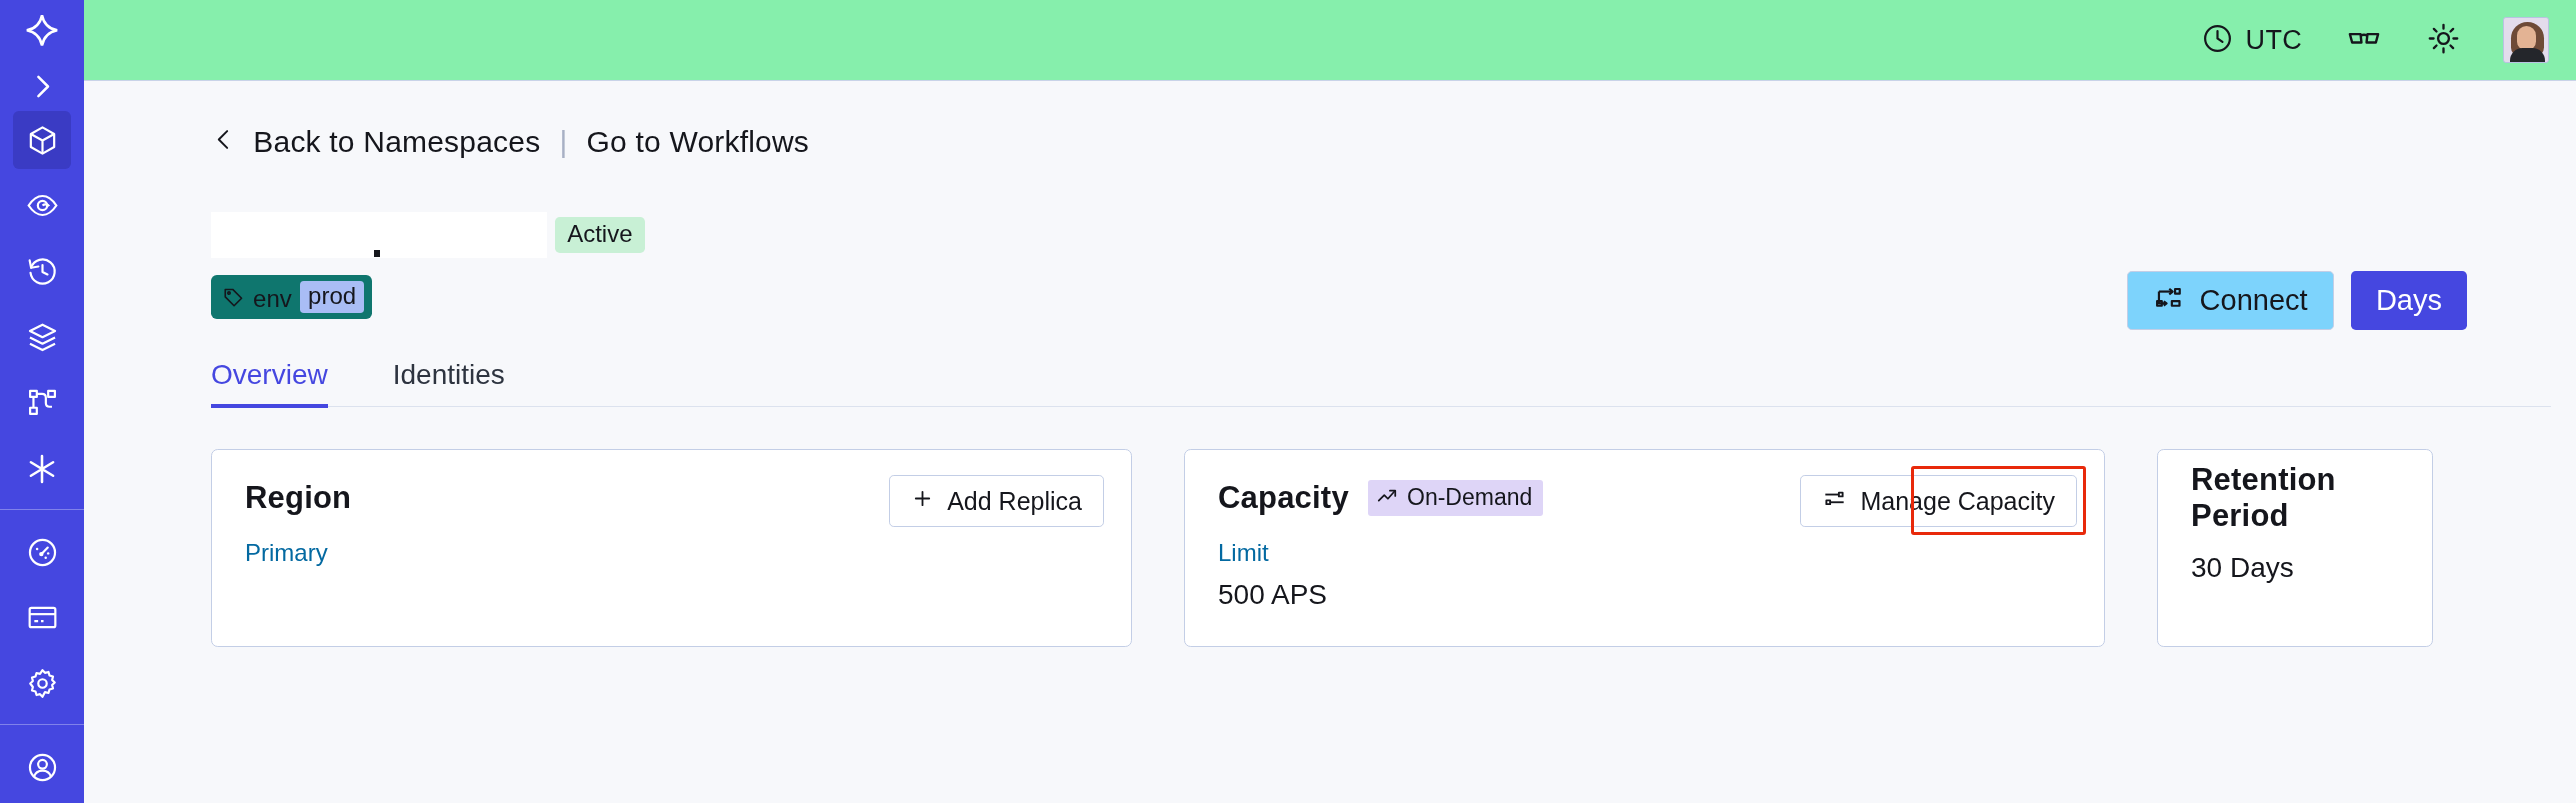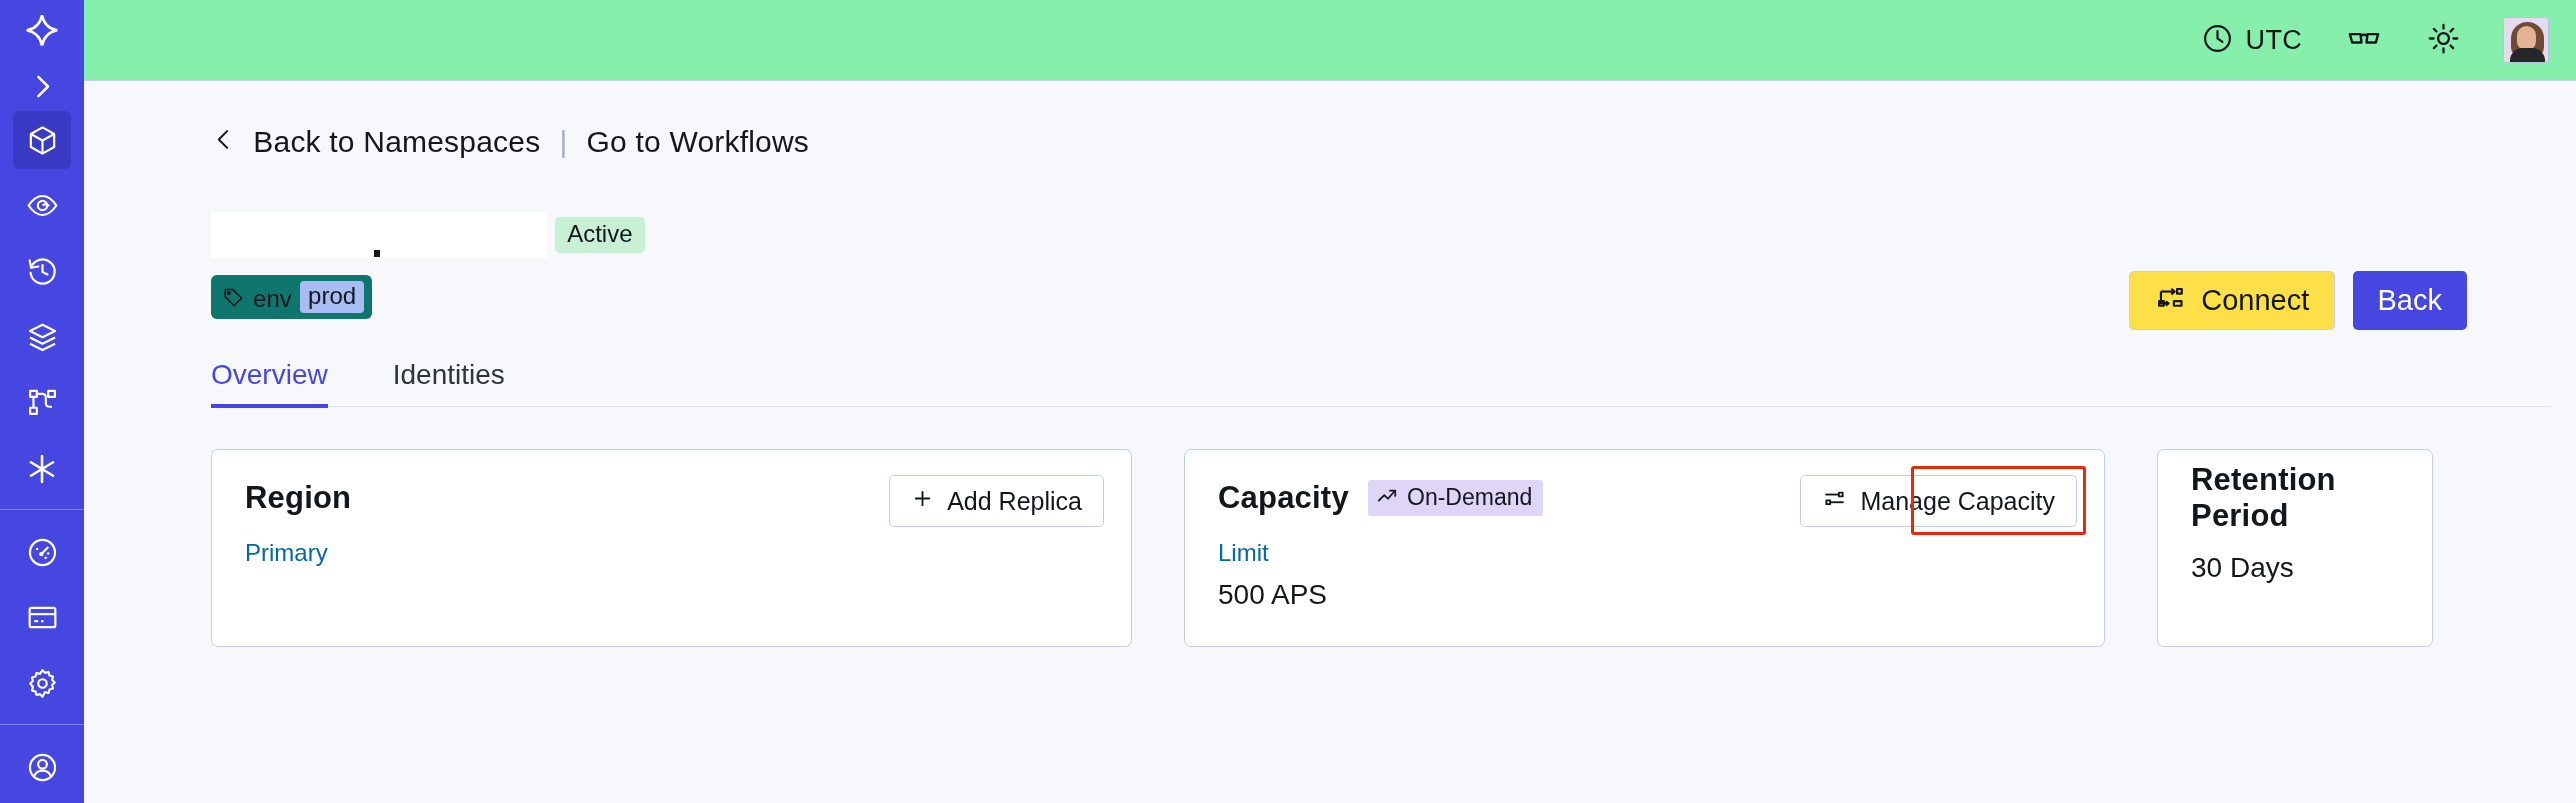--- a/index.html
+++ b/index.html
@@ -206,21 +206,21 @@
     display: inline-flex;
     align-items: center;
     justify-content: center;
     gap: 15.3px;
     font-size: 29px;
     border-radius: 4.8px;
     cursor: pointer;
     white-space: nowrap;
   }
   .btn-outline {
-    background: #fde047;
+    background: #7dd3fc;
     border: 1.9px solid #C3CEE6;
     color: #15161C;
     height: 59px;
     padding: 0 25px;
   }
   .btn-primary {
     background: #4547E0;
     color: #ffffff;
     border: none;
     height: 59px;
@@ -575,21 +575,21 @@
               <rect x="17.1" y="5.4" width="3.6" height="3.6"></rect>
               <rect x="3.2" y="14.8" width="3.6" height="3.6"></rect>
               <rect x="14.6" y="14.8" width="5.9" height="3.6"></rect>
               <polyline points="8.3 15 10.5 16.6 8.3 18.2"></polyline>
             </svg>
           </span>
           <span>Connect</span>
         </button>
 
         <button class="btn btn-primary">
-          <span>Back</span>
+          <span>Days</span>
         </button>
       </div>
 
       <div class="tabs">
         <div class="tab active">
           <span>Overview</span>
         </div>
         <div class="tab">
           <span>Identities</span>
         </div>

